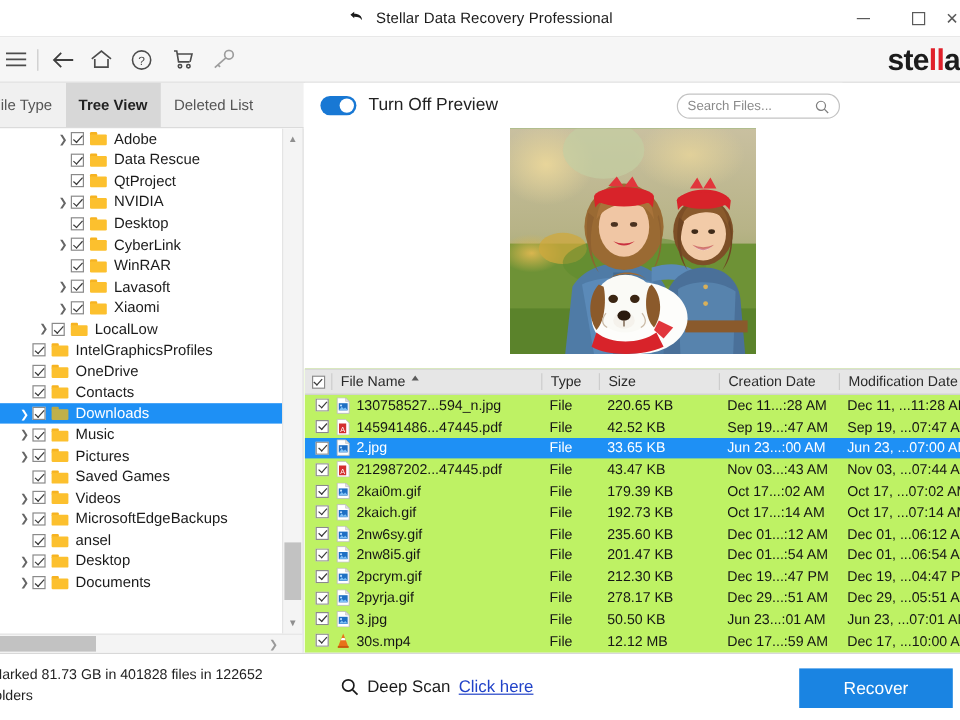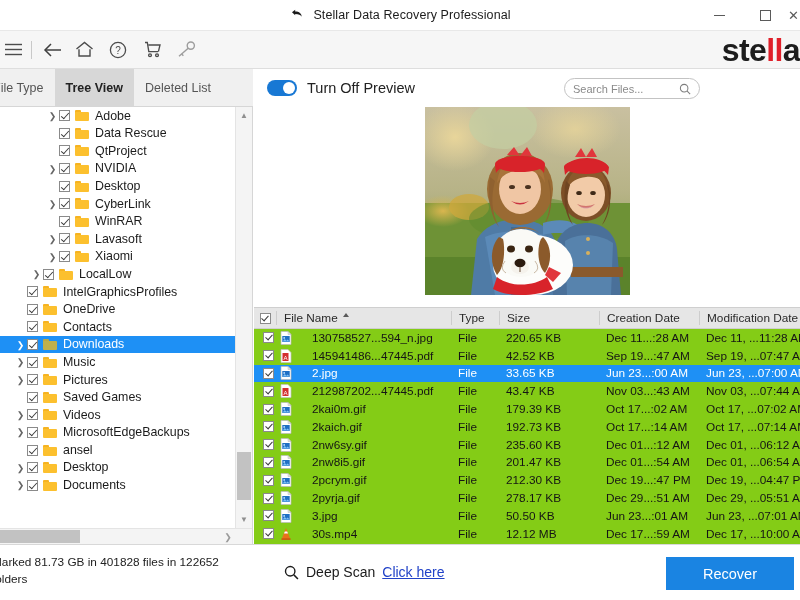--- a/index.html
+++ b/index.html
@@ -43,21 +43,21 @@
     height:38px; display:flex; align-items:center; justify-content:center;
     color:#4c4c4c;
   }
   .tb-sep { width:1px; height:18px; background:#c9c9c9; margin:0 5px; }
   .brand {
     position:absolute; right:0; top:31px; height:38px;
     display:flex; align-items:center; padding-right:0;
     overflow:hidden;
   }
   .brand-text {
-    font-size:32px; font-weight:bold; color:#1c1c1c;
+    font-size:25px; font-weight:bold; color:#1c1c1c;
     letter-spacing:-0.6px; line-height:1;
     white-space:nowrap;
   }
   .brand-text .red { color:#e0202a; }
 
   
   .tabs-row {
     position:absolute; left:0; top:69px; width:253px; height:38px;
     display:flex; align-items:stretch;
     background:#f0f0f0; border-bottom:1px solid #d6d6d6;
@@ -173,21 +173,21 @@
     background:#fff; display:flex; align-items:flex-start; justify-content:center;
   }
   .photo {
     width:205px; height:188px; position:relative; overflow:hidden;
     background:#76903f;
   }
 
   
   .table-wrap {
     position:absolute; left:254px; top:307px; width:546px; height:237px;
-    background:#84cc16; overflow:hidden;
+    background:#bef264; overflow:hidden;
   }
   .thead {
     display:flex; height:22px; align-items:center;
     background:#e6e6e6; border-top:1px solid #cfcfcf; border-bottom:1px solid #cfcfcf;
     font-size:11.8px; color:#2a2a2a;
   }
   .th { padding-left:7px; position:relative; white-space:nowrap; }
   .th + .th { border-left:1px solid #cdcdcd; }
   .th-chk { width:22px; display:flex; align-items:center; justify-content:center; padding:0; }
   .c-name { width:175px; }
@@ -199,21 +199,21 @@
     position:absolute; left:66px; top:2px;
     width:0;height:0;border-left:3.5px solid transparent;border-right:3.5px solid transparent;
     border-bottom:4px solid #5a5a5a;
   }
   .trow {
     display:flex; height:17.8px; align-items:center;
     font-size:11.8px; color:#151515;
   }
   .trow.selected { background:#1e90f5; color:#ffffff; }
   .td { padding-left:7px; white-space:nowrap; overflow:hidden; }
-  .td.c-name { display:flex; align-items:center; gap:20px; padding-left:4px; }
+  .td.c-name { display:flex; align-items:center; gap:5px; padding-left:4px; }
   .rowchk {
     width:10px; height:10px; border:1px solid #8a8a8a; background:#fff;
     flex:none; position:relative;
   }
   .rowchk::after {
     content:""; position:absolute; left:2.5px; top:0px;
     width:3px; height:6px; border:solid #3a3a3a;
     border-width:0 1.3px 1.3px 0; transform:rotate(42deg);
   }
   .th-chk .rowchk { width:11px; height:11px; }

